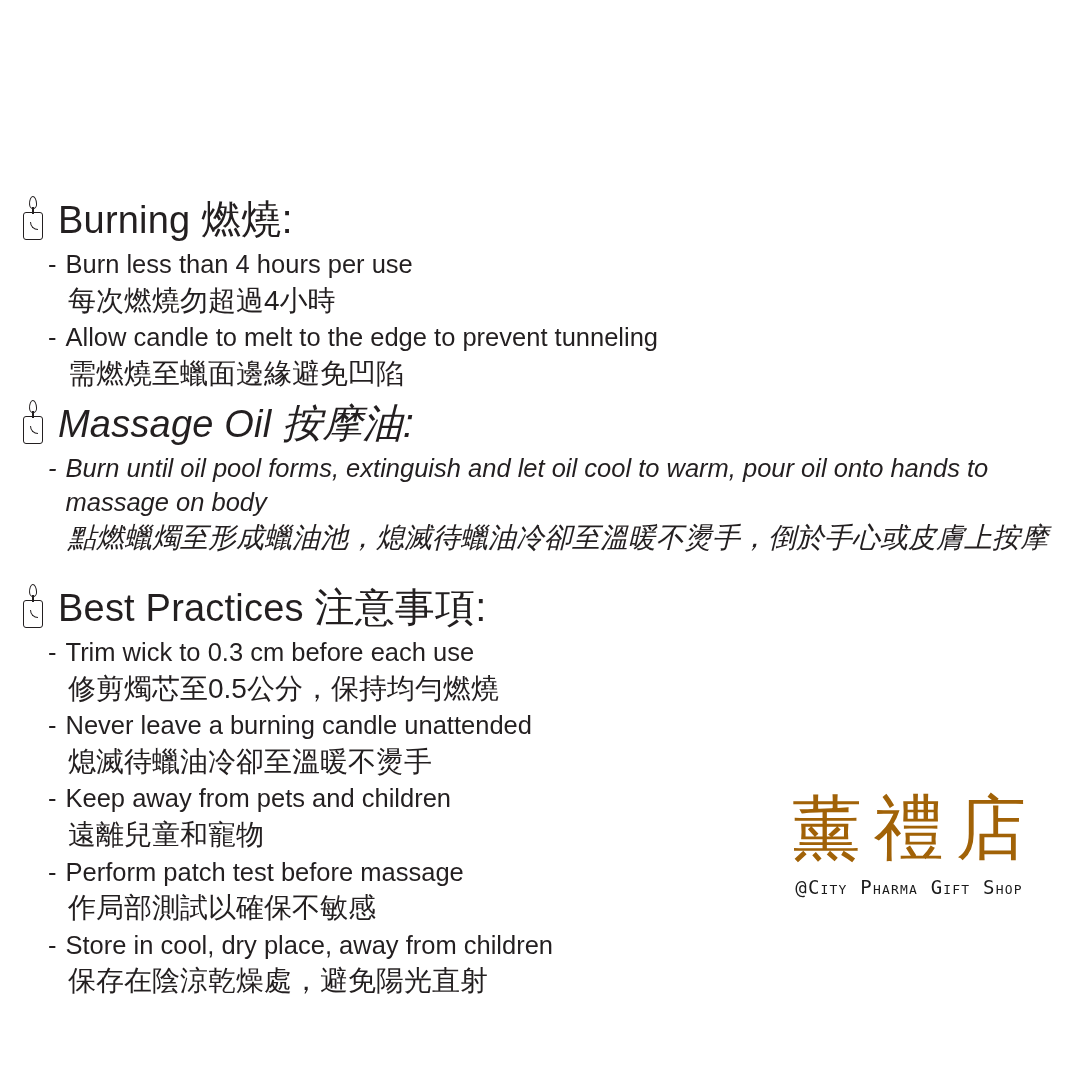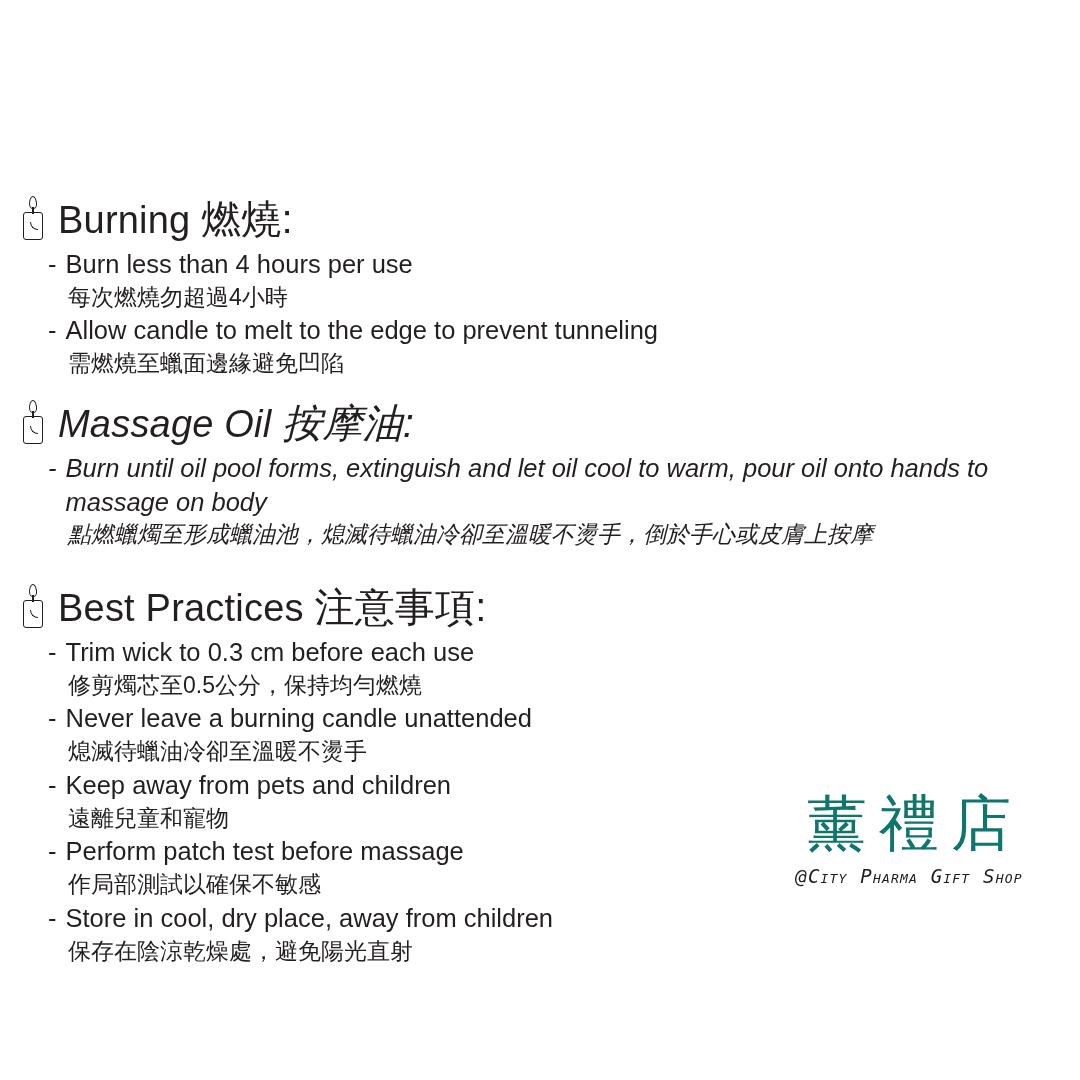--- a/index.html
+++ b/index.html
@@ -107,54 +107,53 @@
     align-items: flex-start;
   }
   .dash {
     flex: 0 0 auto;
     color: #231f20;
   }
   .en-text {
     flex: 1 1 auto;
   }
   .zh-line {
-    font-size: 23px;
+    font-size: 28px;
     line-height: 1.34;
     color: #231f20;
     padding-left: 20px;
   }
   
   #sec-burning { top: 196px; }
   #sec-massage { top: 400px; font-style: italic; }
   #sec-best { top: 584px; }
 
   .logo-block {
     position: absolute;
     right: 36px;
     top: 792px;
     width: 270px;
     text-align: center;
   }
   .logo-zh {
-    font-size: 60px;
+    font-size: 70px;
     letter-spacing: 12px;
     line-height: 1.05;
-    color: #0f766e;
+    color: #a16207;
     font-family: "DejaVu Sans", sans-serif;
     padding-left: 12px;
   }
   .logo-en {
     margin-top: 10px;
     font-size: 19px;
     letter-spacing: 1.2px;
     color: #1b1b1b;
     font-family: "DejaVu Sans Mono", monospace;
     font-variant: small-caps;
     white-space: nowrap;
-    font-style: italic;
   }
 </style>
 </head>
 <body>
 
 <div class="page">
 
   <div class="section" id="sec-burning">
     <div class="section-header">
       <span class="candle-icon">

